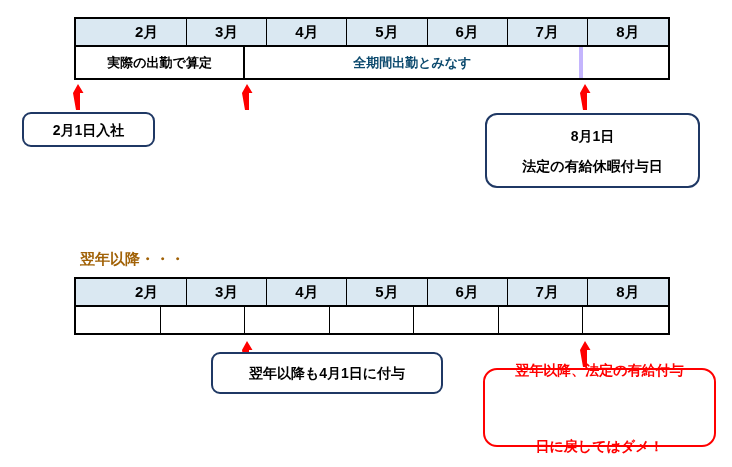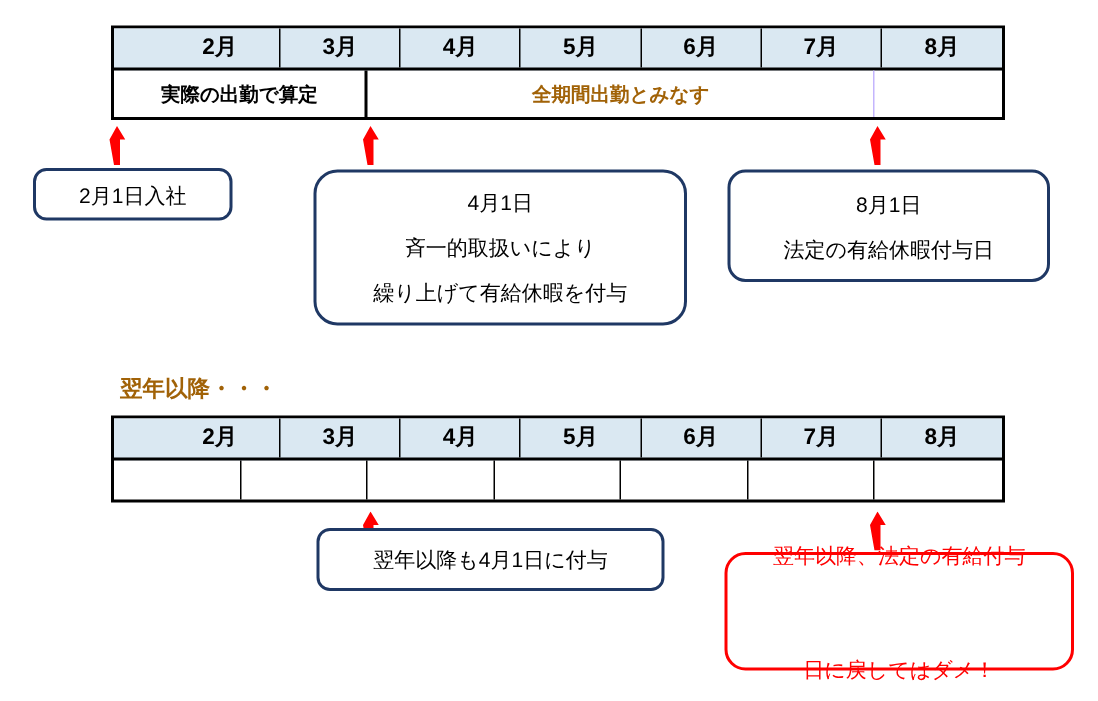--- a/index.html
+++ b/index.html
@@ -8,33 +8,33 @@
 
   
   .grid-table{position:absolute;width:596px;border:2px solid #000;box-sizing:border-box;background:#fff;}
   .month-row{display:grid;grid-template-columns:repeat(7,1fr);background:#DAE8F2;border-bottom:2px solid #000;padding-left:31px;}
   .mcell{height:26px;line-height:26px;text-align:center;font-weight:bold;font-size:15px;
          border-right:1px solid #000;box-sizing:border-box;}
   .mcell:last-child{border-right:none;}
   .span-row{display:grid;grid-template-columns:2fr 4fr 1fr;}
   .span-row .scell{height:31px;line-height:31px;text-align:center;font-weight:bold;font-size:13px;box-sizing:border-box;}
   .scell.actual{border-right:2px solid #000;}
-  .scell.deemed{border-right:1px solid #c4b5fd;color:#a16207;}
+  .scell.deemed{border-right:4px solid #c4b5fd;color:#0c4a6e;}
   .empty-row{display:grid;grid-template-columns:repeat(7,1fr);}
   .empty-row .ecell{height:26px;border-right:1px solid #000;box-sizing:border-box;}
   .empty-row .ecell:last-child{border-right:none;}
 
   
   .arrow{position:absolute;width:12px;height:26px;}
   .arrow svg{display:block;}
 
   
   .callout{position:absolute;box-sizing:border-box;border:2.5px solid #1F3864;border-radius:9px;
            background:#fff;display:flex;flex-direction:column;justify-content:center;align-items:center;
-           font-weight:normal;font-size:14px;text-align:center;}
+           font-weight:bold;font-size:14px;text-align:center;}
   .callout .line{line-height:30px;white-space:nowrap;}
   .callout.big{border-radius:16px;}
   .callout.warning{border-color:#FF0000;color:#FF0000;border-radius:14px;}
 
   .section-heading{position:absolute;font-weight:bold;font-size:15px;color:#a16207;white-space:nowrap;}
 </style>
 </head>
 <body>
 
 <div class="canvas">
@@ -69,25 +69,20 @@
   <div class="arrow" style="left:579px;top:84px;">
     <svg width="12" height="26" viewBox="0 0 12 26">
         <polygon points="6,0 11.5,9 8,9 8,26 4,26 1,9" fill="#FF0000"></polygon>
       </svg>
   </div>
 
   <div class="callout" style="left:22px;top:112px;width:133px;height:35px;">
     <div class="line">2月1日入社</div>
   </div>
 
-  <div class="callout big" style="left:209px;top:113px;width:249px;height:104px;">
-    <div class="line">4月1日</div>
-    <div class="line">斉一的取扱いにより</div>
-    <div class="line">繰り上げて有給休暇を付与</div>
-  </div>
 
   <div class="callout" style="left:485px;top:113px;width:215px;height:75px;border-radius:12px;">
     <div class="line">8月1日</div>
     <div class="line">法定の有給休暇付与日</div>
   </div>
 
   <div class="section-heading" style="left:80px;top:250px;">翌年以降・・・</div>
 
   <div class="grid-table" style="left:74px;top:277px;">
     <div class="month-row">

